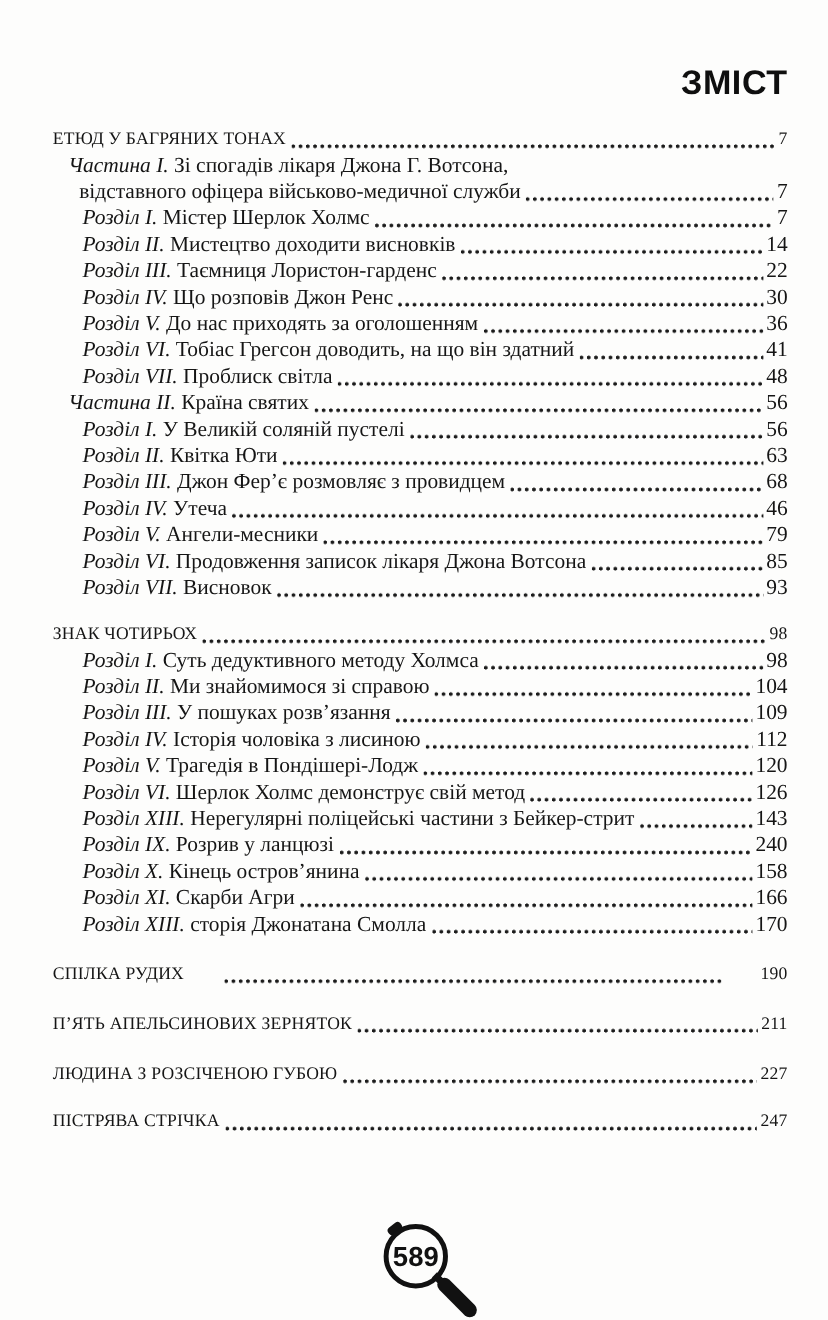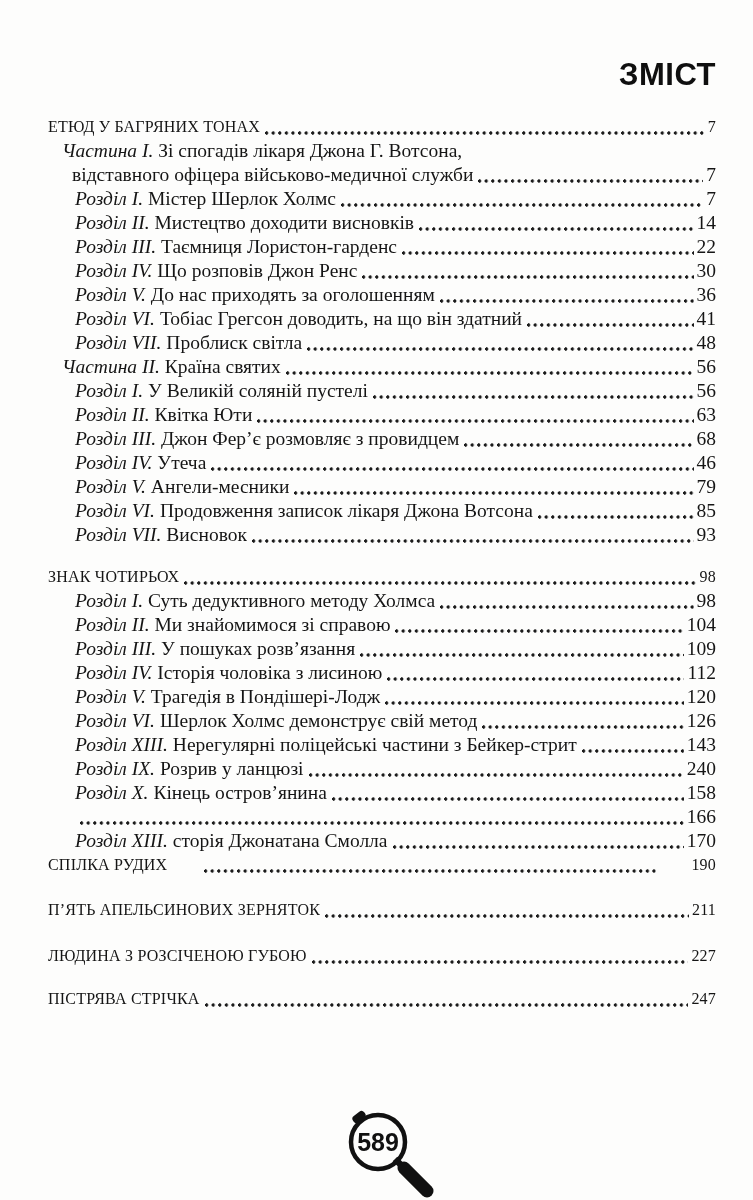--- a/index.html
+++ b/index.html
@@ -185,29 +185,30 @@
           <span class="label"><i>Розділ IX. </i>Розрив у ланцюзі</span>
           <span class="dots"></span>
           <span class="pg">240</span>
         </div>
         <div class="row ch">
           <span class="label"><i>Розділ X. </i>Кінець остров’янина</span>
           <span class="dots"></span>
           <span class="pg">158</span>
         </div>
         <div class="row ch">
+          <span class="label"><i>Розділ XI. </i>Скарби Агри</span>
           <span class="dots"></span>
           <span class="pg">166</span>
         </div>
         <div class="row ch">
           <span class="label"><i>Розділ XIII. </i>сторія Джонатана Смолла</span>
           <span class="dots"></span>
           <span class="pg">170</span>
         </div>
-        <div class="row book" style=" gap: 32px;">
+        <div class="row book" style="margin-top: 21px; gap: 32px;">
           <span class="label">СПІЛКА РУДИХ</span>
           <span class="dots"></span>
           <span class="pg">190</span>
         </div>
         <div class="row book" style="margin-top: 21px;">
           <span class="label">П’ЯТЬ АПЕЛЬСИНОВИХ ЗЕРНЯТОК</span>
           <span class="dots"></span>
           <span class="pg">211</span>
         </div>
         <div class="row book" style="margin-top: 22px;">

